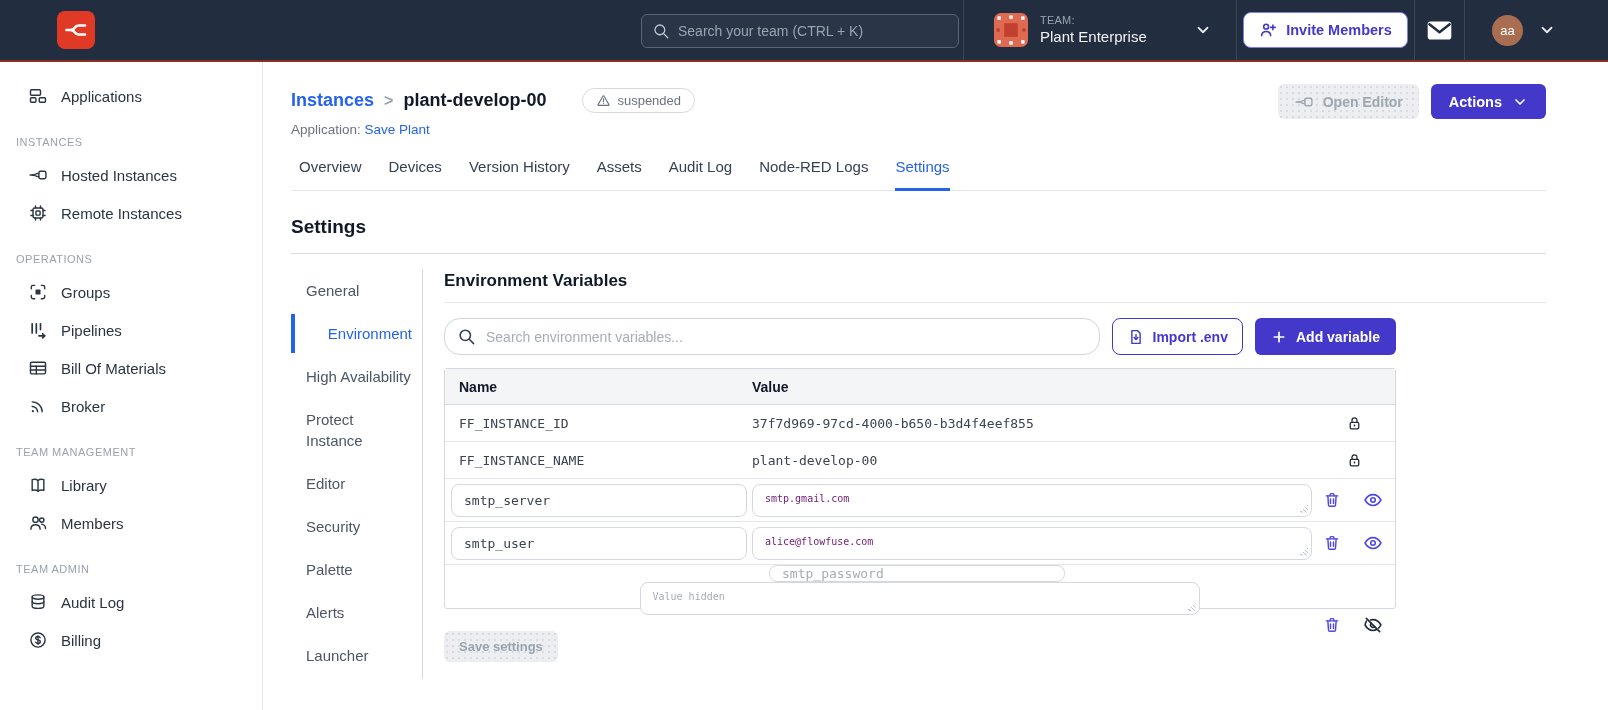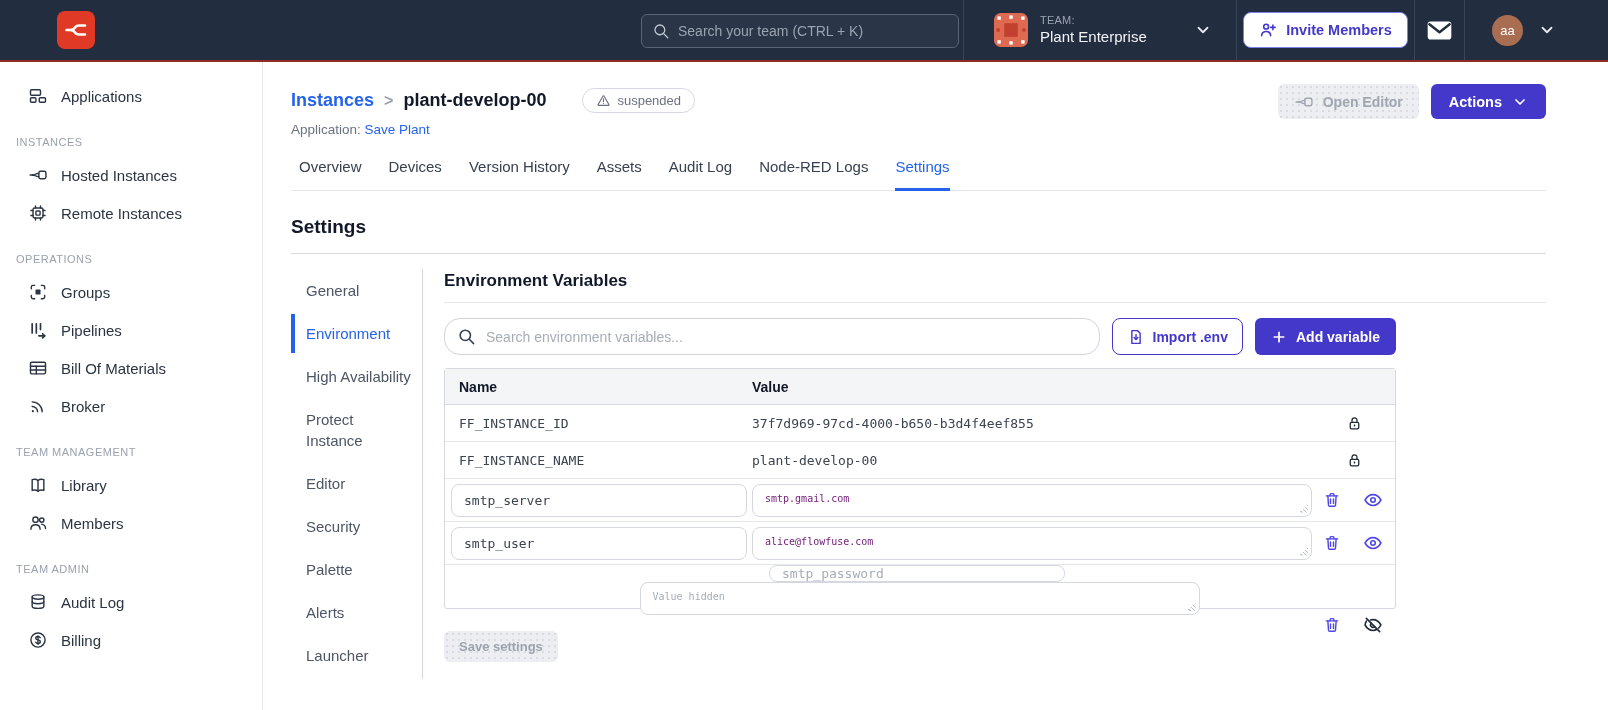--- a/index.html
+++ b/index.html
@@ -59,21 +59,21 @@
   .tab.active { color:#2563EB; border-bottom-color:#2563EB; }
 
   
   .settings { padding:25px 62px 0 28px; }
   .settings h2 { font-size:19px; color:#111827; margin-bottom:15px; }
   .settings-hr { border:none; border-top:1px solid #D7DBE0; margin-bottom:15px; }
   .settings-body { display:flex; align-items:stretch; }
   .subnav { width:121px; flex-shrink:0; padding-top:2px; }
   .sn-item { padding:9px 0 9px 11px; border-left:4px solid transparent; font-size:15px; color:#4D5665;
     line-height:1.4; cursor:pointer; margin-bottom:4px; }
-  .sn-item.active { color:#2563EB; border-left-color:#2563EB; }
+  .sn-item.active { color:#2563EB; border-left-color:#2563EB;text-align:right; }
   .vdiv { width:1px; background:#D5D9DF; margin:0 0 0 10px; }
   .env-content { flex:1; padding-left:21px; }
   .env-content h3 { font-size:17px; color:#111827; margin:2px 0 11px; }
   .content-hr { border:none; border-top:1px solid #E5E7EB; margin-bottom:15px; }
   .controls { width:952px; display:flex; gap:12px; }
   .env-search { flex:1; height:37px; border:1px solid #D1D5DB; border-radius:16px; display:flex; align-items:center;
     padding:0 12px; gap:10px; background:#fff; }
   .env-search input { flex:1; border:none; outline:none; font-size:14px; color:#374151; }
   .env-search input::placeholder { color:#A6ADB8; }
   .btn-outline { height:37px; display:flex; align-items:center; gap:8px; padding:0 14px; background:#fff;

